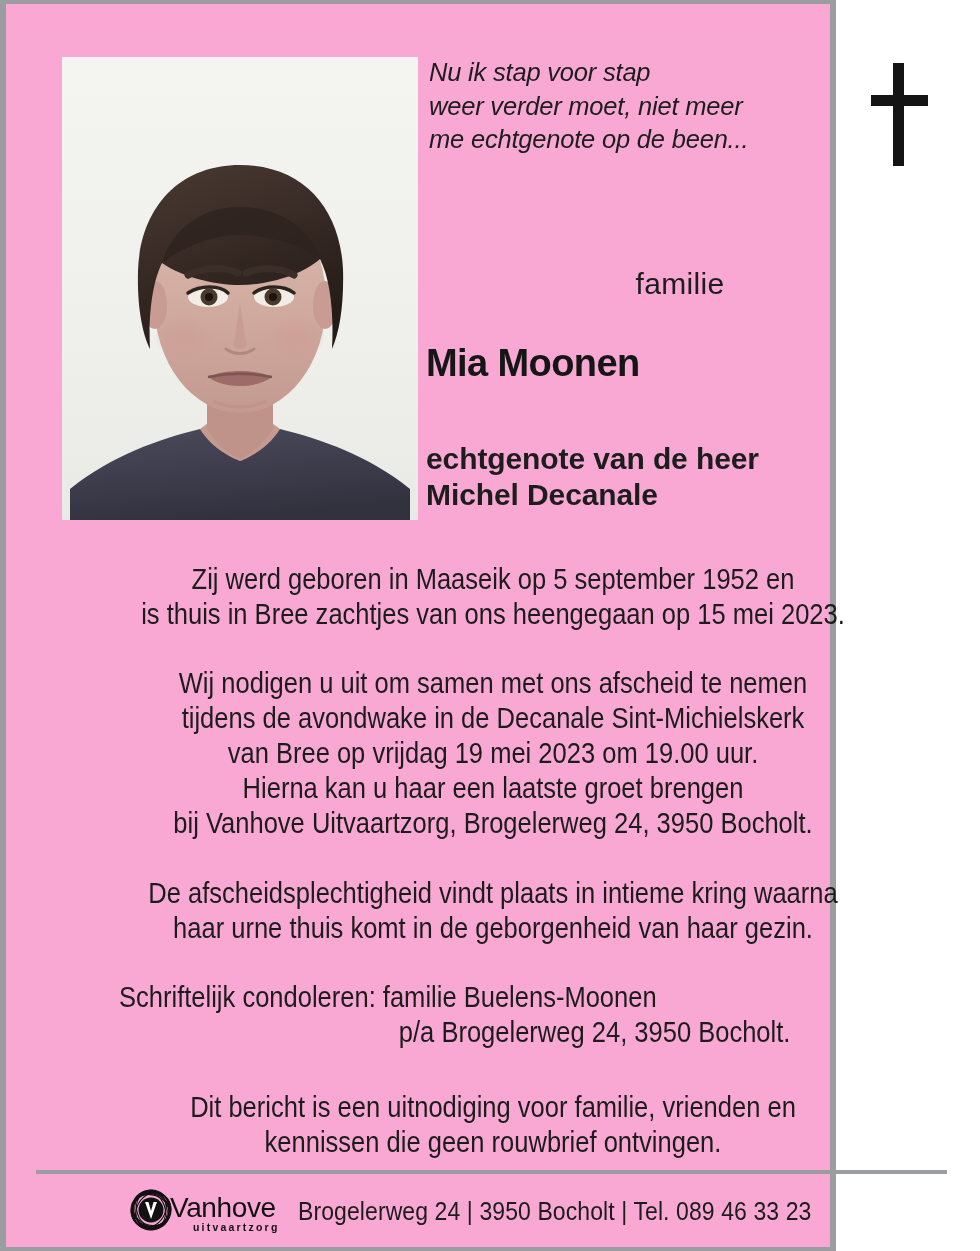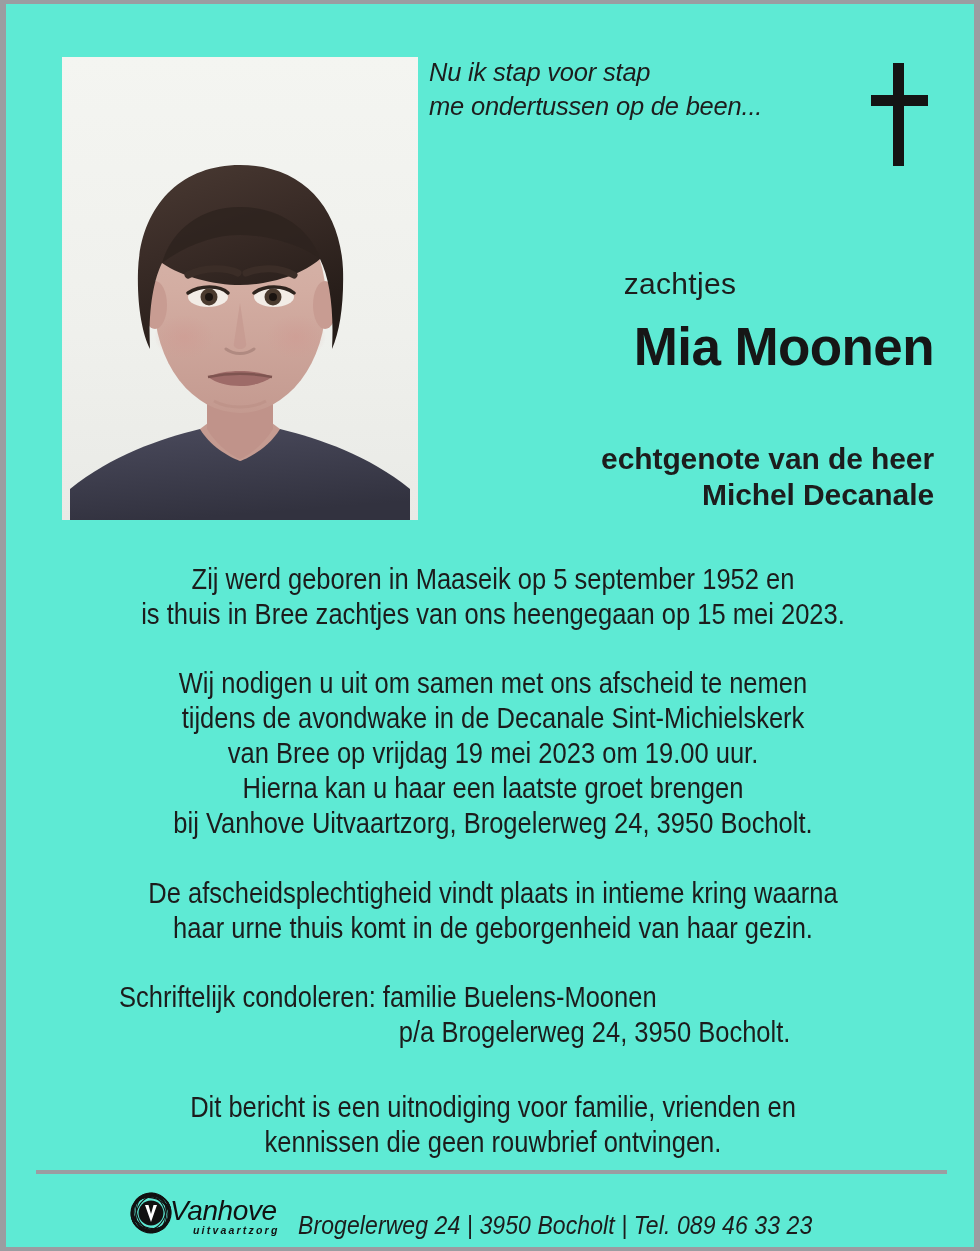--- a/index.html
+++ b/index.html
@@ -11,23 +11,23 @@
     width: 980px;
     height: 1251px;
     font-family: "Liberation Sans", sans-serif;
     color: #1b1b1b;
     overflow: hidden;
   }
 
   #card {
     position: relative;
     box-sizing: border-box;
-    width: 980px;
+    width: 836px;
     height: 1251px;
-    background: #5eead4;
+    background: #f9a8d4;
     border-left: 6px solid #9b9da1;
     border-right: 6px solid #9b9da1;
     border-top: 4px solid #9b9da1;
     border-bottom: 4px solid #9b9da1;
   }
 
   
   #photo-frame {
     position: absolute;
     left: 56px;
@@ -88,34 +88,34 @@
     width: 508px;
     text-align: center;
     font-size: 30px;
     font-weight: 300;
     letter-spacing: 0.3px;
     color: #1d1d1d;
   }
   #deceased-name {
     position: absolute;
     left: 420px;
-    top: 312px;
+    top: 338px;
     width: 508px;
-    text-align: right;
-    font-size: 53px;
+    text-align: left;
+    font-size: 38px;
     font-weight: 700;
     letter-spacing: -0.6px;
     color: #161616;
   }
   #spouse {
     position: absolute;
     left: 420px;
     top: 437px;
     width: 508px;
-    text-align: right;
+    text-align: left;
     font-size: 30px;
     font-weight: 700;
     line-height: 36px;
     letter-spacing: -0.1px;
     color: #1d1d1d;
   }
 
   
   .body-block {
     position: absolute;
@@ -153,23 +153,22 @@
     height: 4px;
     background: #9b9da1;
   }
   #footer {
     position: absolute;
     left: 30px;
     top: 1178px;
     width: 911px;
     height: 58px;
     display: flex;
-    align-items: flex-end;
+    align-items: center;
     justify-content: center;
-    font-style: italic;
   }
   #logo {
     position: relative;
     width: 166px;
     height: 52px;
     flex: none;
   }
   #logo svg { display: block; width: 166px; height: 52px; }
   #footer-contact {
     font-family: "Liberation Sans Narrow", "Liberation Sans", sans-serif;
@@ -264,24 +263,25 @@
     </svg>
   </div>
 
   <div id="cross">
     <div class="v-bar"></div>
     <div class="h-bar"></div>
   </div>
 
   <div id="poem">
     <div>Nu ik stap voor stap</div>
-    <div>me ondertussen op de been...</div>
-  </div>
-
-  <div id="salutation">zachtjes</div>
+    <div>weer verder moet, niet meer</div>
+    <div>me echtgenote op de been...</div>
+  </div>
+
+  <div id="salutation">familie</div>
   <div id="deceased-name">Mia Moonen</div>
   <div id="spouse">
     <div>echtgenote van de heer</div>
     <div>Michel Decanale</div>
   </div>
 
   <div class="body-block" id="block-birth">
     <div>Zij werd geboren in Maaseik op 5 september 1952 en</div>
     <div>is thuis in Bree zachtjes van ons heengegaan op 15 mei 2023.</div>
   </div>

